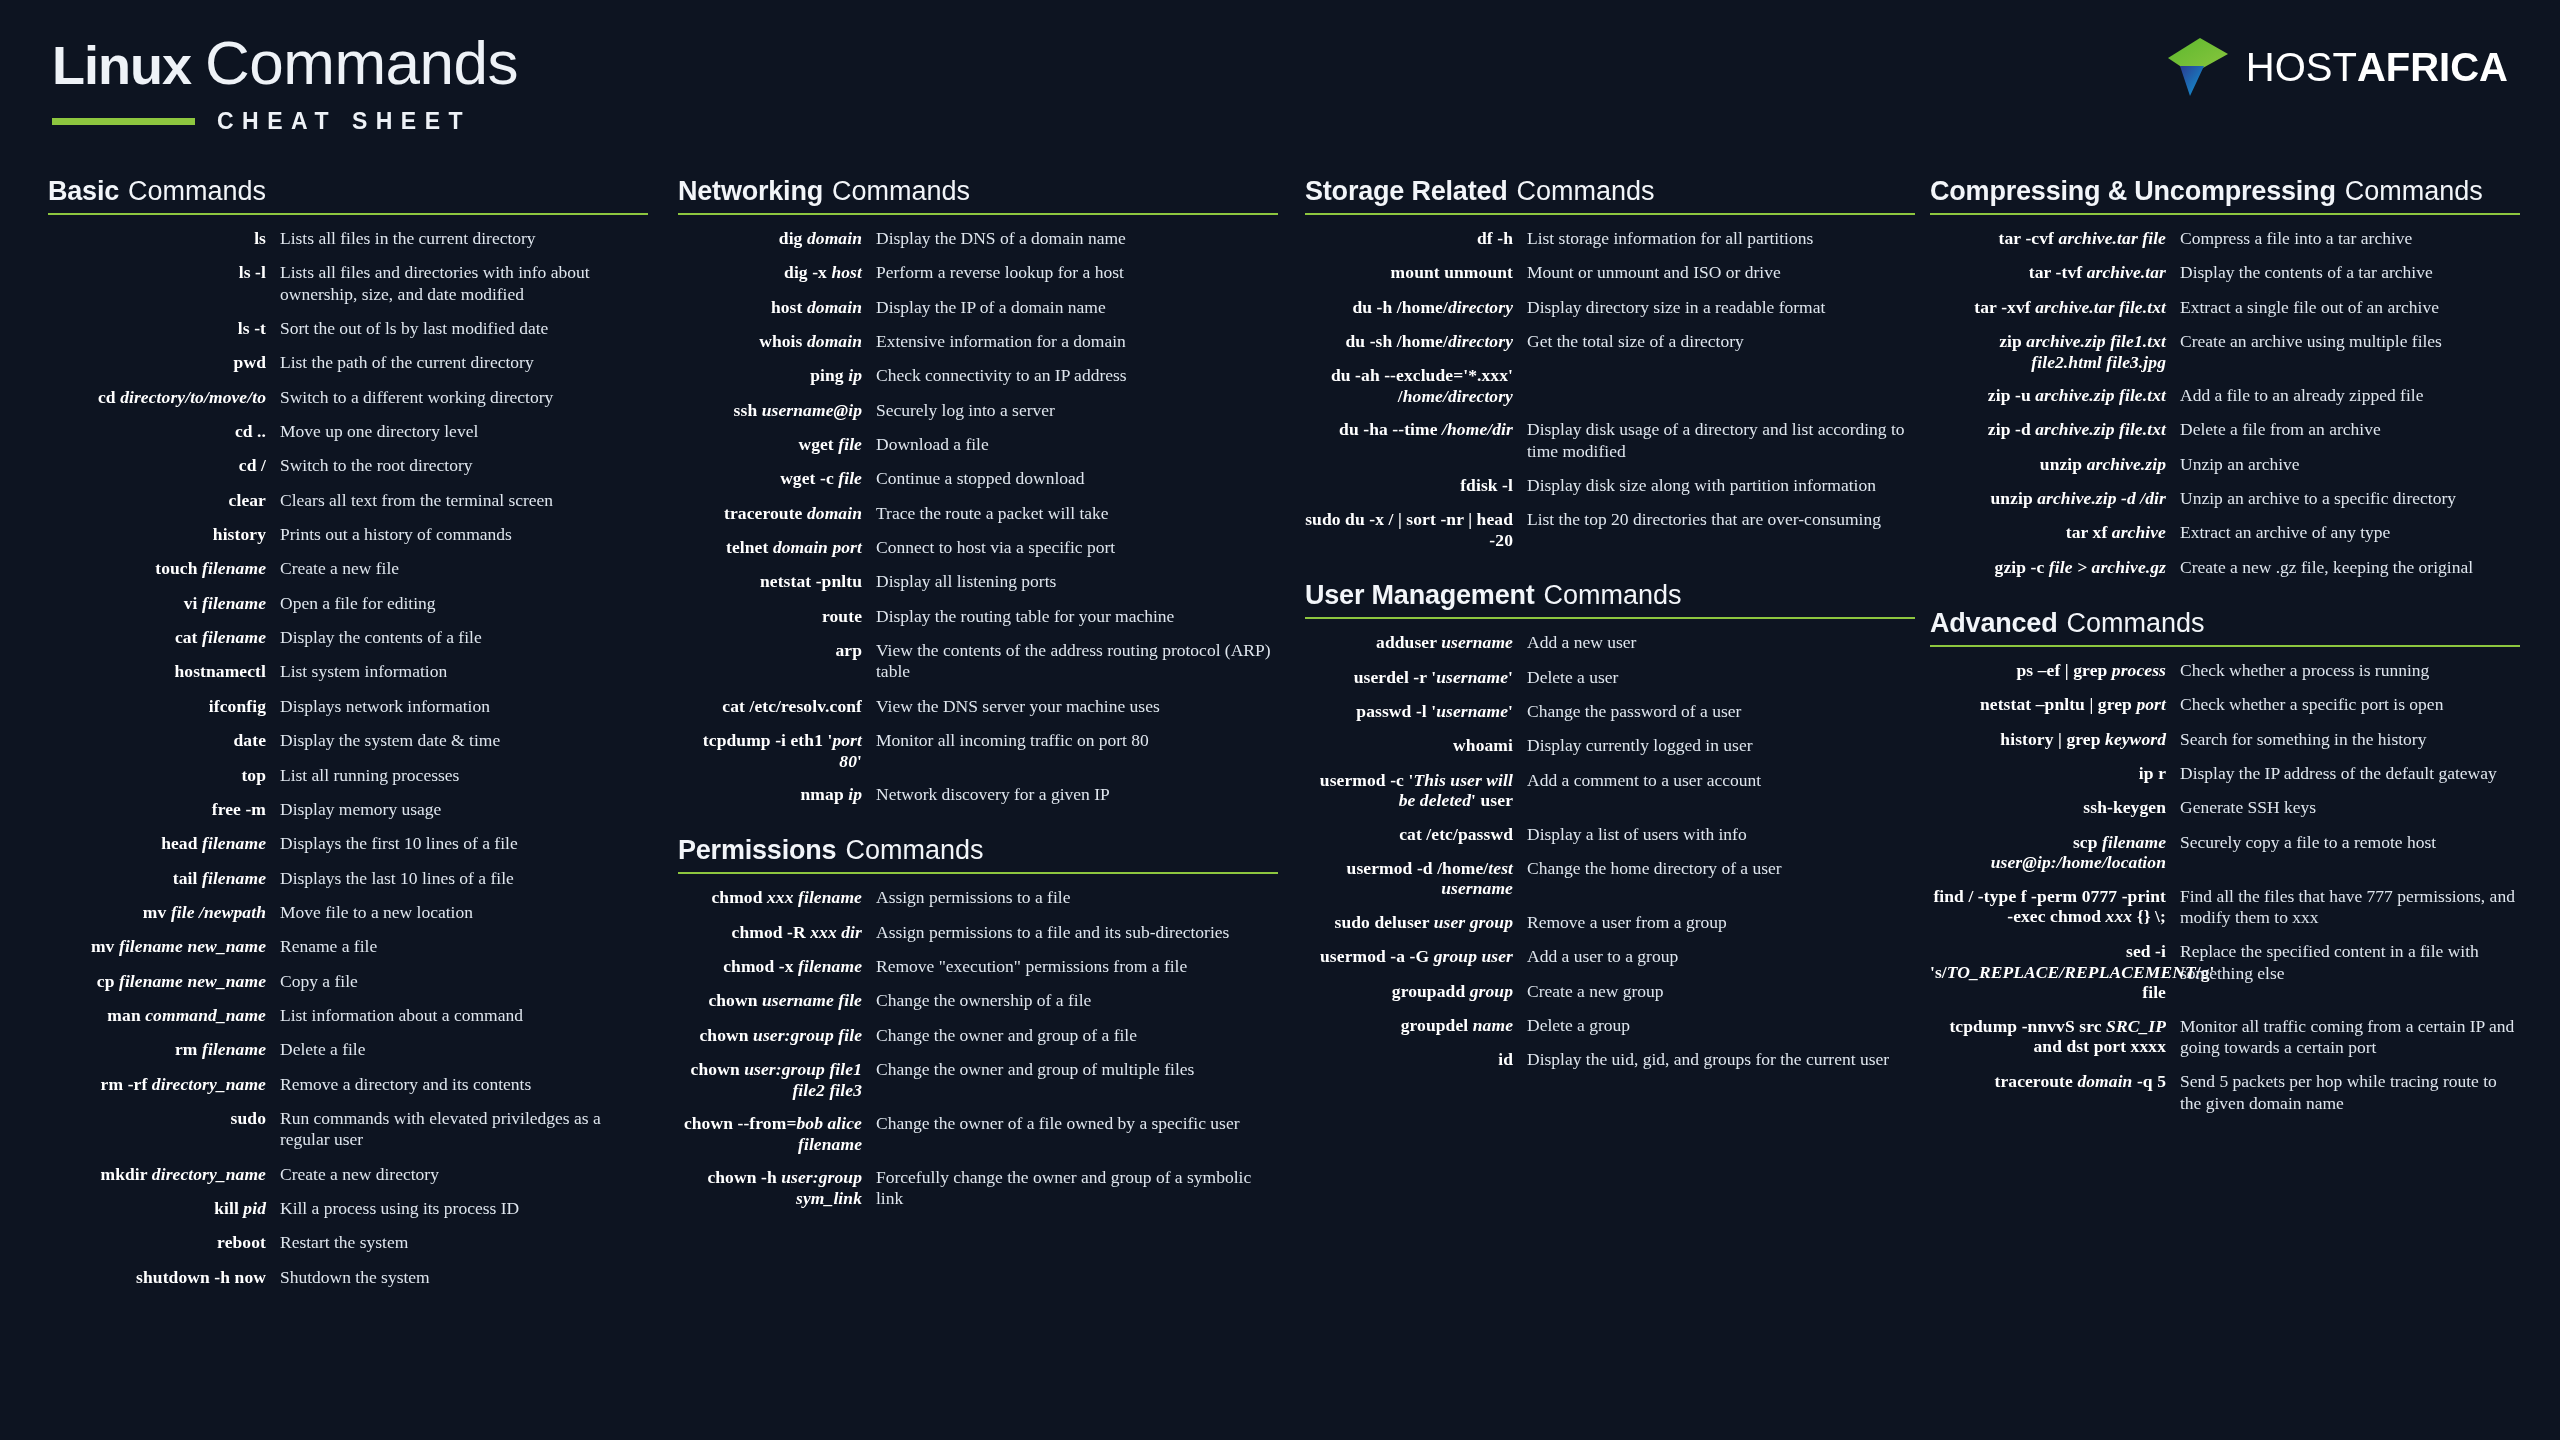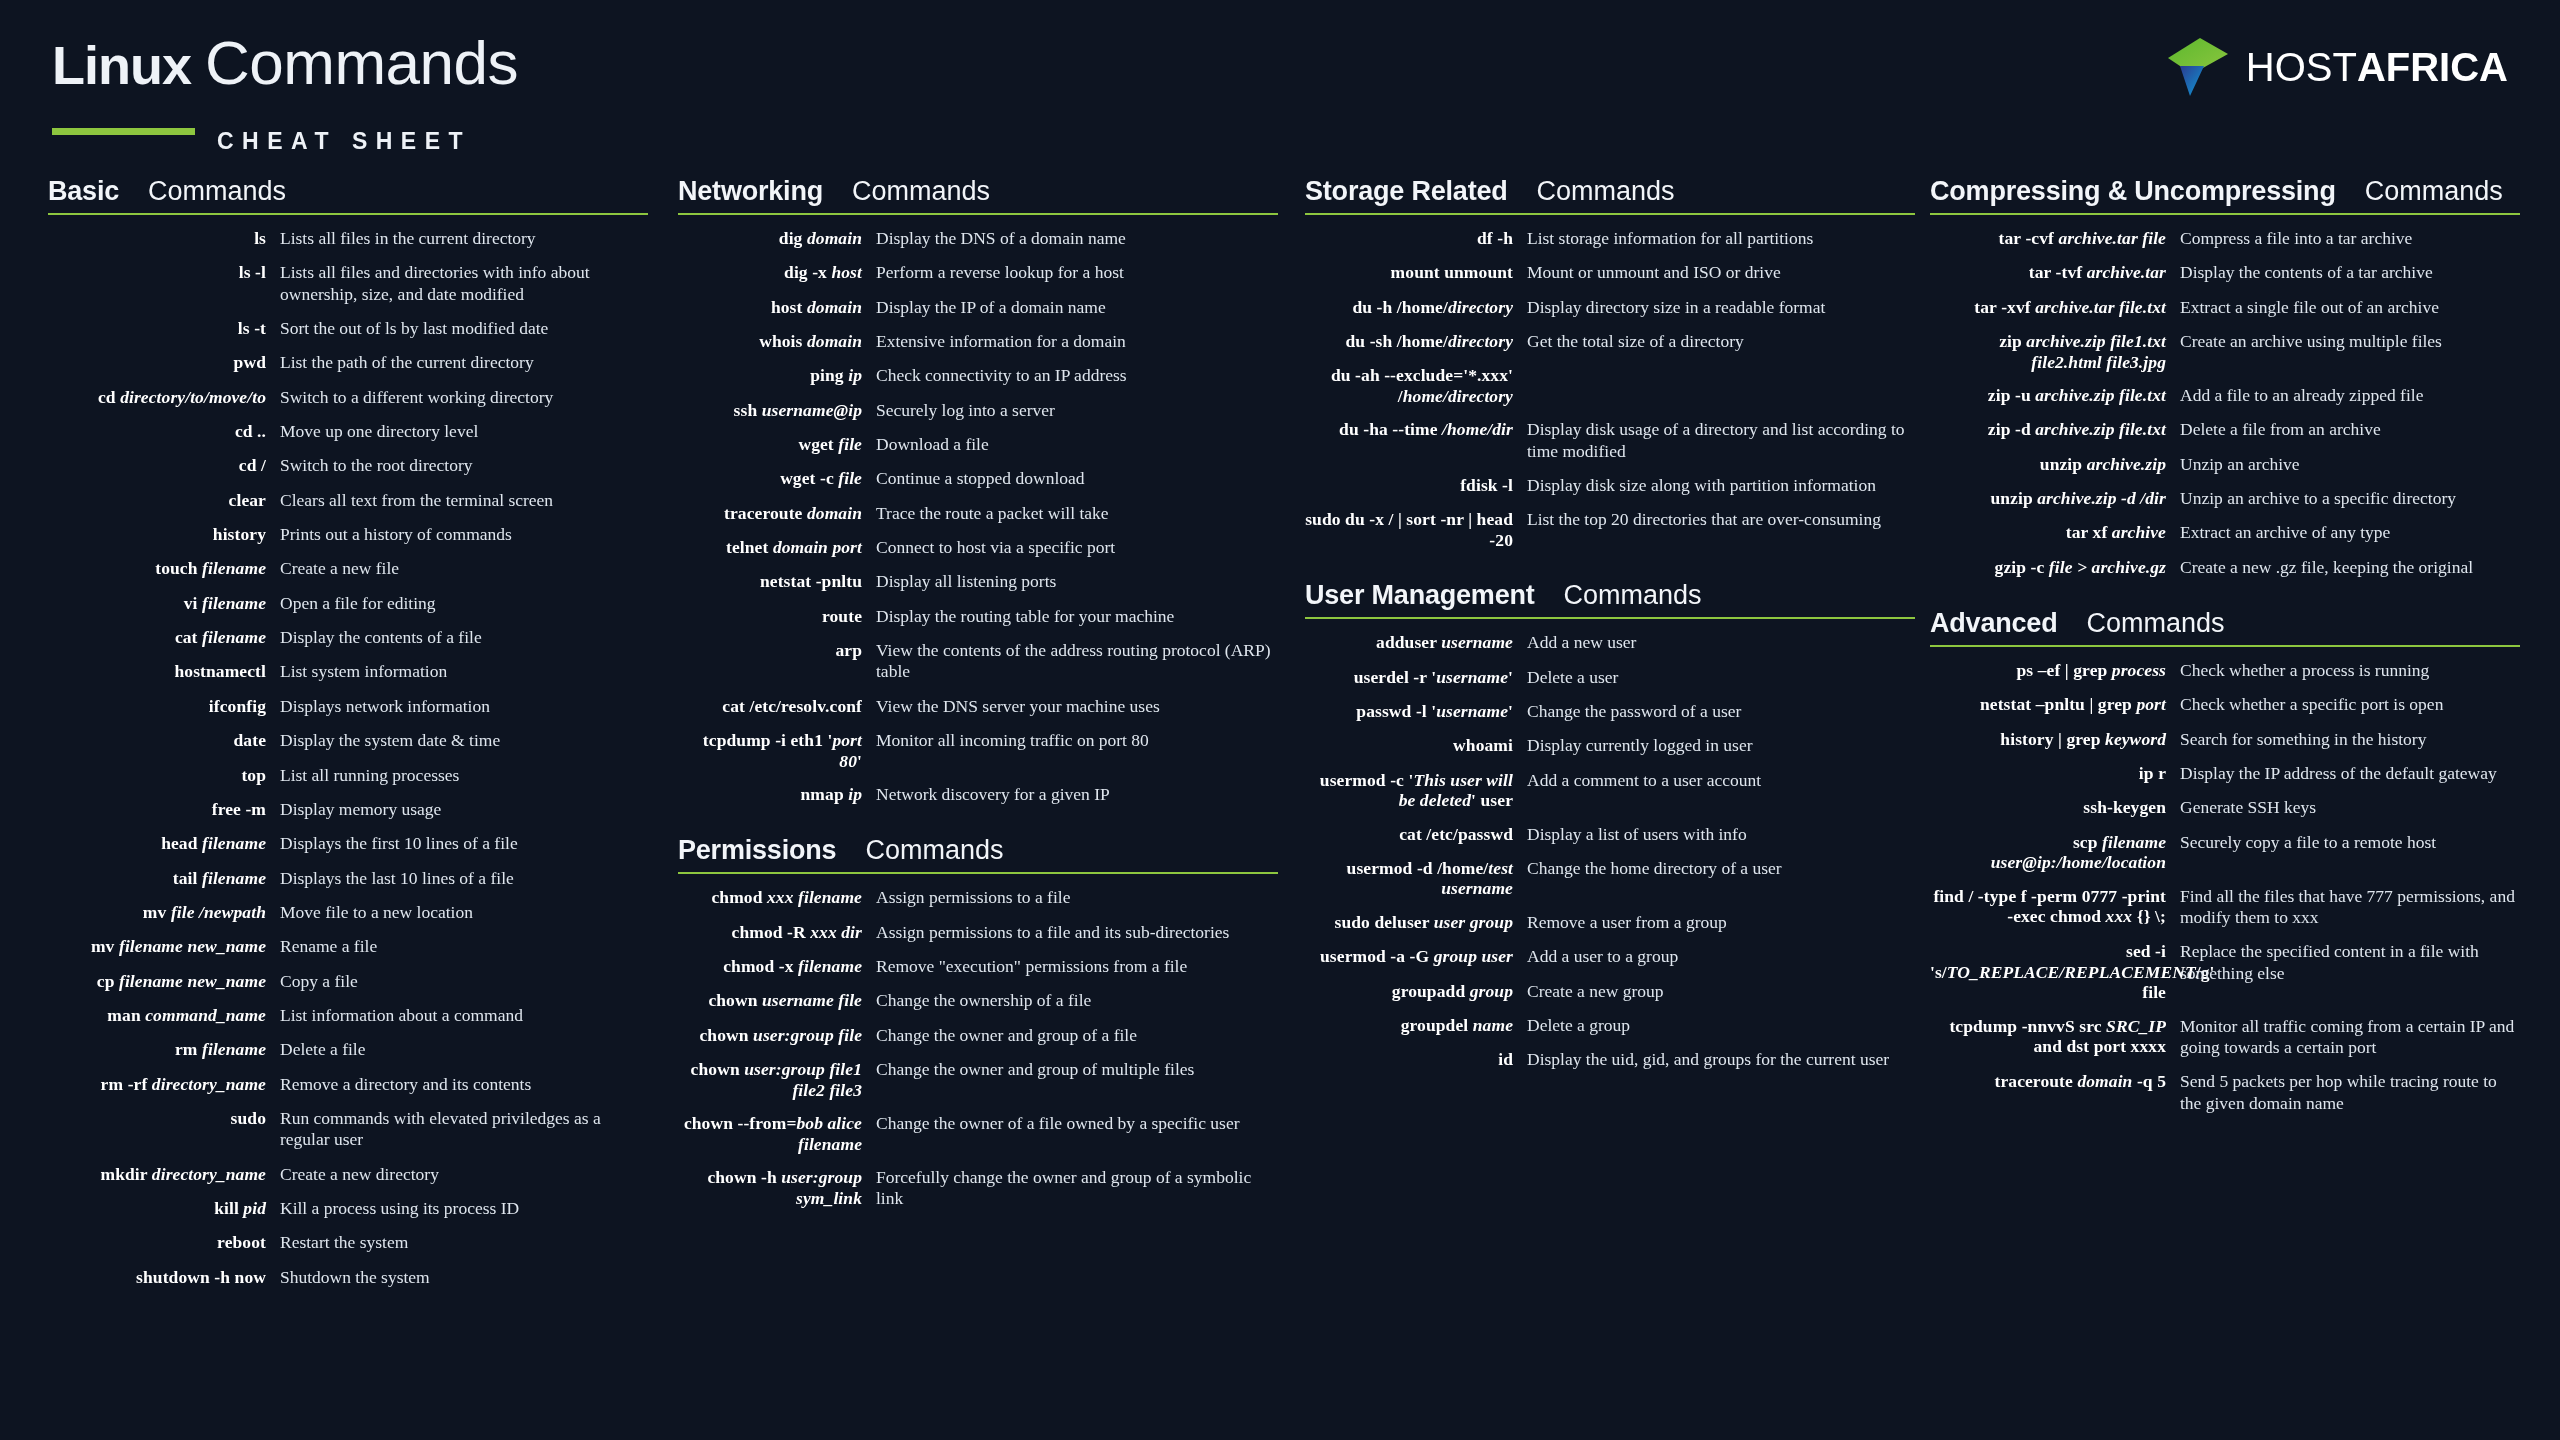--- a/index.html
+++ b/index.html
@@ -25,21 +25,20 @@
     font-weight: 300; font-size: 62px; color: #eef2f7;
     letter-spacing: -0.5px; line-height: 1.0; margin-left: 14px;
   }
   .sub-line { display: flex; align-items: center; margin-top: 14px; }
   .sub-rule { width: 143px; height: 7px; background: #8dc63f; }
   .subtitle {
     margin-left: 22px;
     font-family: "Liberation Sans", sans-serif;
     font-weight: 700; font-size: 23px; color: #eef2f7;
     letter-spacing: 8.5px;
-    margin-top: 20px;
   }
 
   .logo { position: absolute; right: 52px; top: 36px; display: flex; align-items: center; }
   .logo-mark { width: 64px; height: 62px; margin-right: 16px; }
   .logo-text {
     font-family: "Liberation Sans", sans-serif;
     font-size: 40px; color: #ffffff; letter-spacing: 0px; line-height: 1;
   }
   .logo-text .lt-thin { font-weight: 400; }
   .logo-text .lt-bold { font-weight: 700; }
@@ -51,21 +50,20 @@
   .col-2 { left: 678px;  width: 600px; }
   .col-3 { left: 1305px; width: 610px; }
   .col-4 { left: 1930px; width: 590px; }
 
   .section { margin-bottom: 0; }
   .section + .section { margin-top: 30px; }
 
   .sec-head {
     display: flex; align-items: baseline;
     padding-bottom: 6px;
-    gap: 20px;
   }
   .sec-head .sh-bold {
     font-family: "Liberation Sans", sans-serif;
     font-weight: 700; font-size: 27px; color: #f2f5f9; letter-spacing: -0.2px;
   }
   .sec-head .sh-light {
     font-family: "Liberation Sans", sans-serif;
     font-weight: 300; font-size: 27px; color: #f2f5f9; margin-left: 9px;
   }
   .sec-rule { height: 2px; background: #8dc63f; width: 100%; margin-bottom: 13px; }

